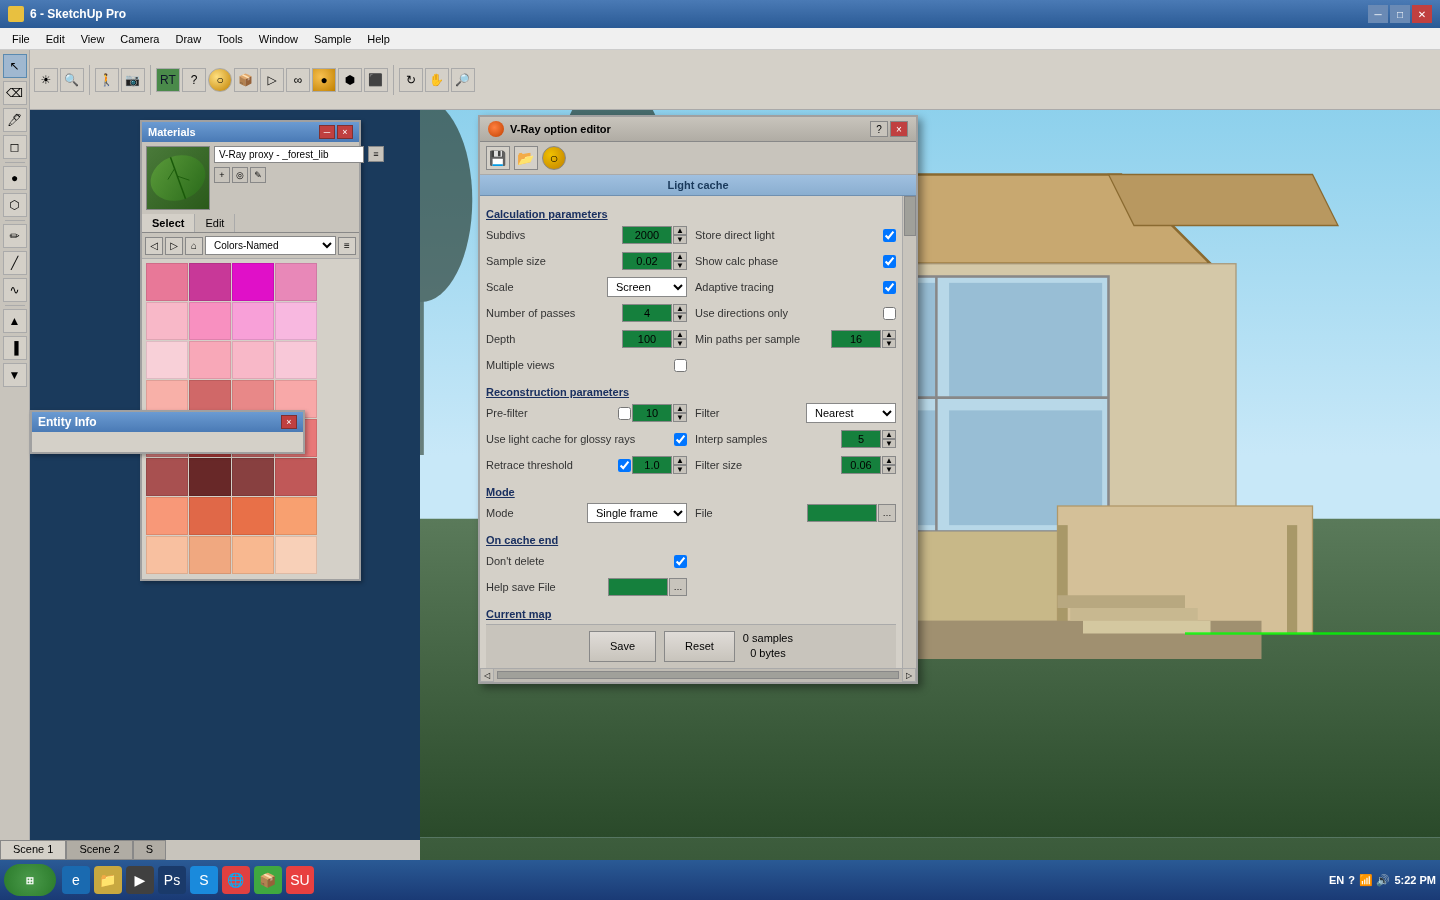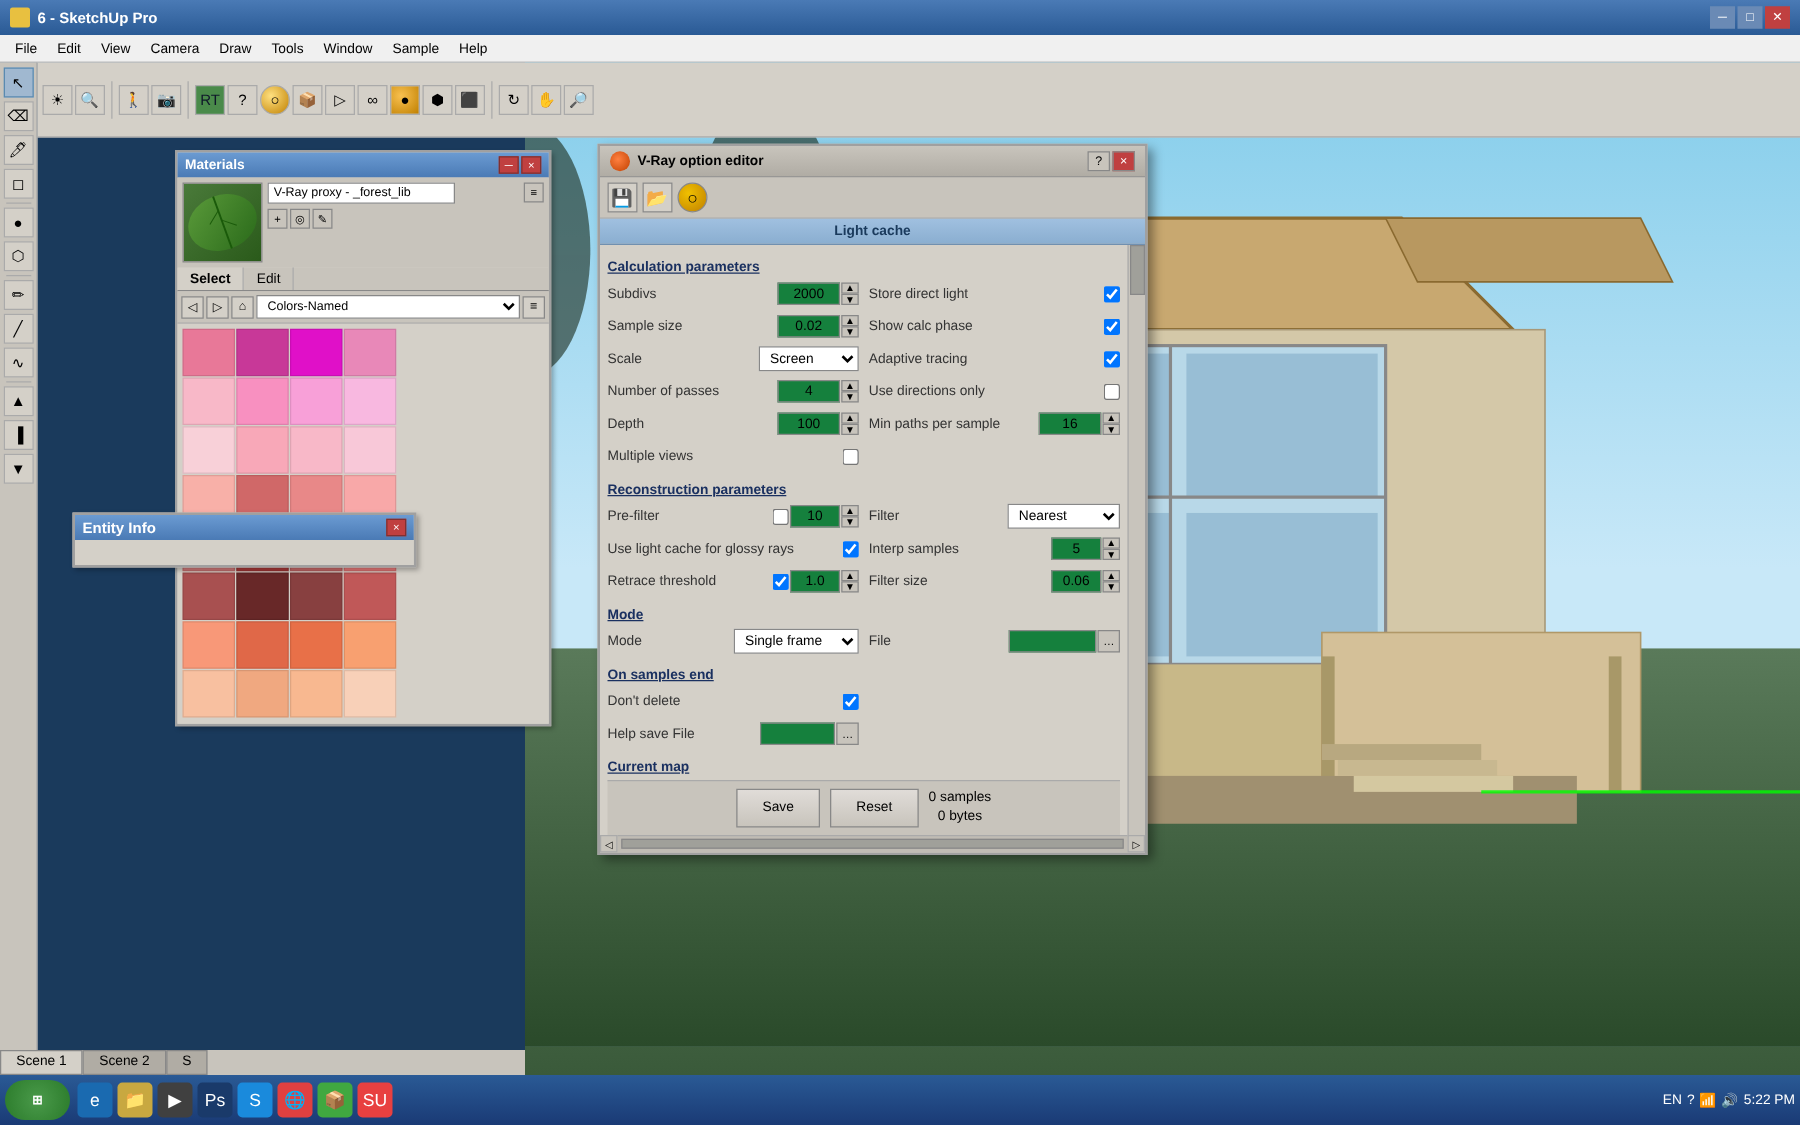--- a/index.html
+++ b/index.html
@@ -28,21 +28,21 @@
 
     
     .viewport {
       position: absolute; top: 50px; left: 420px; right: 0; bottom: 40px;
       background: linear-gradient(to bottom, #87ceeb 0%, #c8e8f8 40%, #5a7a5a 70%, #3a5a3a 100%);
       overflow: hidden;
     }
 
     
     .materials-panel {
-      position: absolute; top: 120px; left: 140px; width: 301px;
+      position: absolute; top: 120px; left: 140px; width: 221px;
       background: #d4d0c8; border: 2px solid #a0a0a0; box-shadow: 2px 2px 4px rgba(0,0,0,0.3);
     }
     .panel-titlebar {
       background: linear-gradient(to bottom, #6b9bd2, #4a7ab5);
       color: white; font-size: 11px; font-weight: bold;
       padding: 3px 6px; display: flex; align-items: center; justify-content: space-between;
     }
     .panel-close { width: 16px; height: 14px; background: #c04040; border: 1px solid #803030; color: white; font-size: 9px; cursor: pointer; display: flex; align-items: center; justify-content: center; }
 
     .mat-preview-area {
@@ -62,21 +62,21 @@
     .mat-tool-btn { width: 18px; height: 18px; background: #d4d0c8; border: 1px solid #888; font-size: 10px; cursor: pointer; display: flex; align-items: center; justify-content: center; }
     .mat-dropdown { flex: 1; padding: 2px 4px; font-size: 10px; background: white; border: 1px solid #888; }
 
     .color-grid { padding: 4px; background: #d4d0c8; }
     .color-row { display: flex; gap: 1px; margin-bottom: 1px; }
     .color-swatch { width: 42px; height: 38px; border: 1px solid rgba(0,0,0,0.1); cursor: pointer; }
 
     
     .entity-panel {
       position: absolute; top: 410px; left: 30px; width: 275px; height: 44px;
-      background: #d4d0c8; border: 2px solid #a0a0a0; box-shadow: 2px 2px 4px rgba(0,0,0,0.3); margin-left: 28px;
+      background: #d4d0c8; border: 2px solid #a0a0a0; box-shadow: 2px 2px 4px rgba(0,0,0,0.3);
     }
     .entity-titlebar {
       background: linear-gradient(to bottom, #6b9bd2, #4a7ab5);
       color: white; font-size: 12px; font-weight: bold;
       padding: 3px 6px; display: flex; align-items: center; justify-content: space-between;
     }
     .entity-content { height: 20px; background: #d4d0c8; }
 
     
     .vray-dialog {
@@ -127,21 +127,21 @@
     .scene-tab.active { background: #d4d0c8; }
 
     
     .taskbar {
       position: absolute; bottom: 0; left: 0; right: 0; height: 40px;
       background: linear-gradient(to bottom, #2a5a95, #1a3a75);
       display: flex; align-items: center; padding: 0 4px;
     }
     .start-btn { width: 52px; height: 32px; background: radial-gradient(circle at 50% 50%, #4a9a4a, #2a7a2a); border-radius: 16px; display: flex; align-items: center; justify-content: center; color: white; font-size: 10px; font-weight: bold; cursor: pointer; margin-right: 4px; }
     .taskbar-icon { width: 28px; height: 28px; border-radius: 4px; background: #3a6ab5; margin: 0 2px; display: flex; align-items: center; justify-content: center; color: white; font-size: 14px; cursor: pointer; }
-    .taskbar-right { margin-left: auto; display: flex; align-items: center; gap: 4px; color: white; font-size: 11px; }
+    .taskbar-right { margin-left: auto; display: flex; align-items: center; gap: 4px; color: white; font-size: 11px; font-weight: bold; }
     .time-display { text-align: right; font-size: 11px; color: white; }
 
     
     .house-svg { position: absolute; right: 0; top: 0; width: 100%; height: 100%; }
 
     
     .left-toolbar { position: absolute; top: 50px; left: 0; width: 30px; bottom: 40px; background: #c8c4bc; border-right: 1px solid #aaa; display: flex; flex-direction: column; align-items: center; padding: 4px 2px; gap: 3px; }
     .toolbar-icon { width: 24px; height: 24px; background: #d4d0c8; border: 1px solid #aaa; display: flex; align-items: center; justify-content: center; font-size: 12px; cursor: pointer; }
     .toolbar-icon.active { background: #a0b8d0; border-color: #5a8ab0; }
 
@@ -616,21 +616,21 @@
           <div class="param-line">
             <span class="param-name">File</span>
             <div class="param-ctrl">
               <input type="text" class="spin-input" value="" style="width: 70px;">
               <button style="width:18px;height:18px;background:#c8c4bc;border:1px solid #888;font-size:9px;cursor:pointer;">…</button>
             </div>
           </div>
         </div>
       </div>
 
-      <div class="vray-group-title">On samples end</div>
+      <div class="vray-group-title">On cache end</div>
       <div style="display:grid;grid-template-columns:1fr 1fr;gap:4px 8px;">
         <div>
           <div class="param-line">
             <span class="param-name">Don't delete</span>
             <input type="checkbox" checked="" style="">
           </div>
           <div class="param-line">
             <span class="param-name">Help save File</span>
             <div class="param-ctrl">
               <input type="text" class="spin-input" value="" style="width: 60px;">

